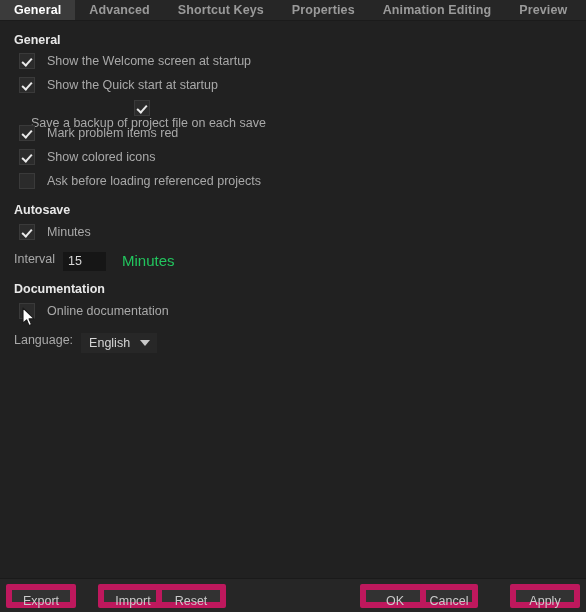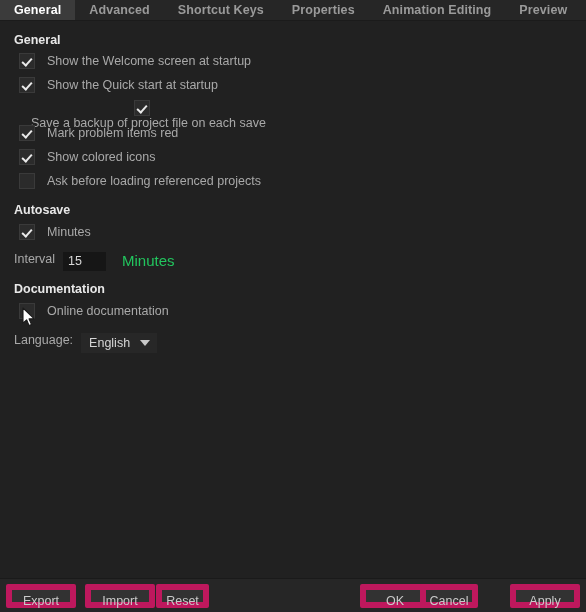--- a/index.html
+++ b/index.html
@@ -279,22 +279,22 @@
     <div class="combo">
       <span class="combo-value">English</span>
       <span class="combo-arrow"></span>
     </div>
   </div>
 
 </div>
 
 <div class="buttonbar">
   <button class="btn" style="left:6px; width:70px;">Export</button>
-  <button class="btn" style="left:85px; width:70px;">Import</button>
-  <button class="btn" style="left:156px; width:53px;">Reset</button>
+  <button class="btn" style="left:98px; width:70px;">Import</button>
+  <button class="btn" style="left:156px; width:70px;">Reset</button>
   <button class="btn" style="left:360px; width:70px;">OK</button>
   <button class="btn" style="left:420px; width:58px;">Cancel</button>
   <button class="btn" style="left:510px; width:70px;">Apply</button>
 </div>
 
 <svg class="cursor" viewBox="0 0 14 21">
   <path d="M1,1 L1,16.2 L4.6,12.8 L7.1,18.6 L9.5,17.6 L7.0,11.9 L12.0,11.6 Z" fill="#ffffff" stroke="#1a1a1a" stroke-width="1.1" stroke-linejoin="round"></path>
 </svg>
 
 </body></html>

